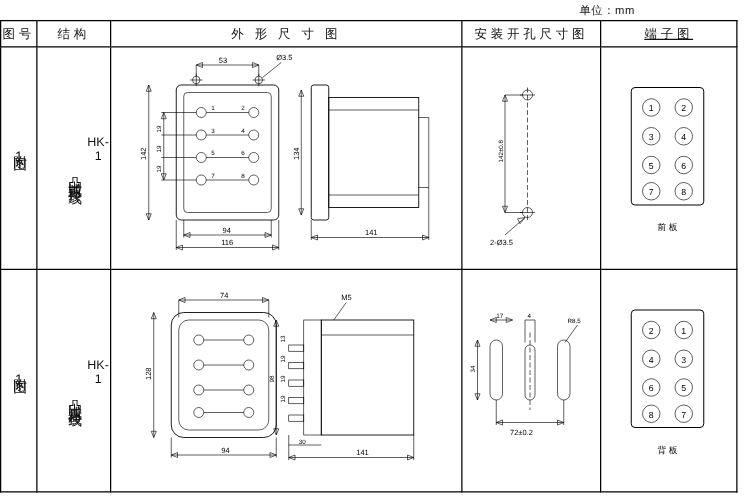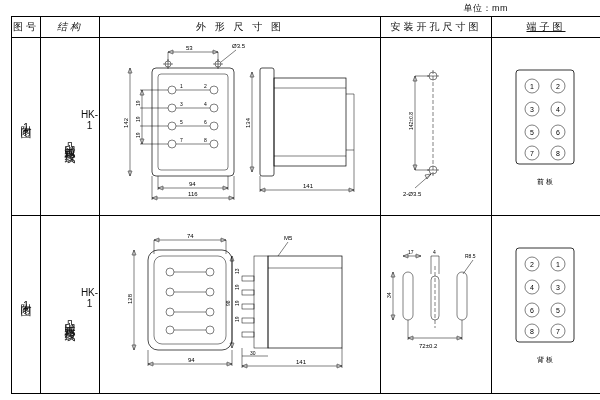--- a/index.html
+++ b/index.html
@@ -9,36 +9,36 @@
     color:#111;overflow:hidden;
   }
   .page{position:relative;width:516px;height:400px;}
 
   .unit-note{
     position:absolute;right:8px;top:2px;
     font-size:9px;letter-spacing:.5px;
   }
 
   table.main{
-    position:absolute;left:11px;top:16px;
+    position:absolute;left:0;top:16px;
     width:584px;height:376px;
     border-collapse:collapse;
     table-layout:fixed;
   }
   table.main td, table.main th{
     border:1px solid #000;
     padding:0;
     vertical-align:middle;
     text-align:center;
     font-weight:normal;
     font-size:10px;
   }
   .hdr{height:20px;font-size:11px;letter-spacing:3px;}
   .col-no{width:28px;}
-  .col-struct{width:58px;font-style:italic;}
+  .col-struct{width:58px;}
   .col-dim{width:280px;}
   .col-mount{width:110px;margin-top:28px;}
   .col-term{width:108px;text-decoration:underline;}
 
   .vtext{
     writing-mode:vertical-rl;
     text-orientation:upright;
     letter-spacing:2px;
     font-size:11px;
     line-height:1.1;

